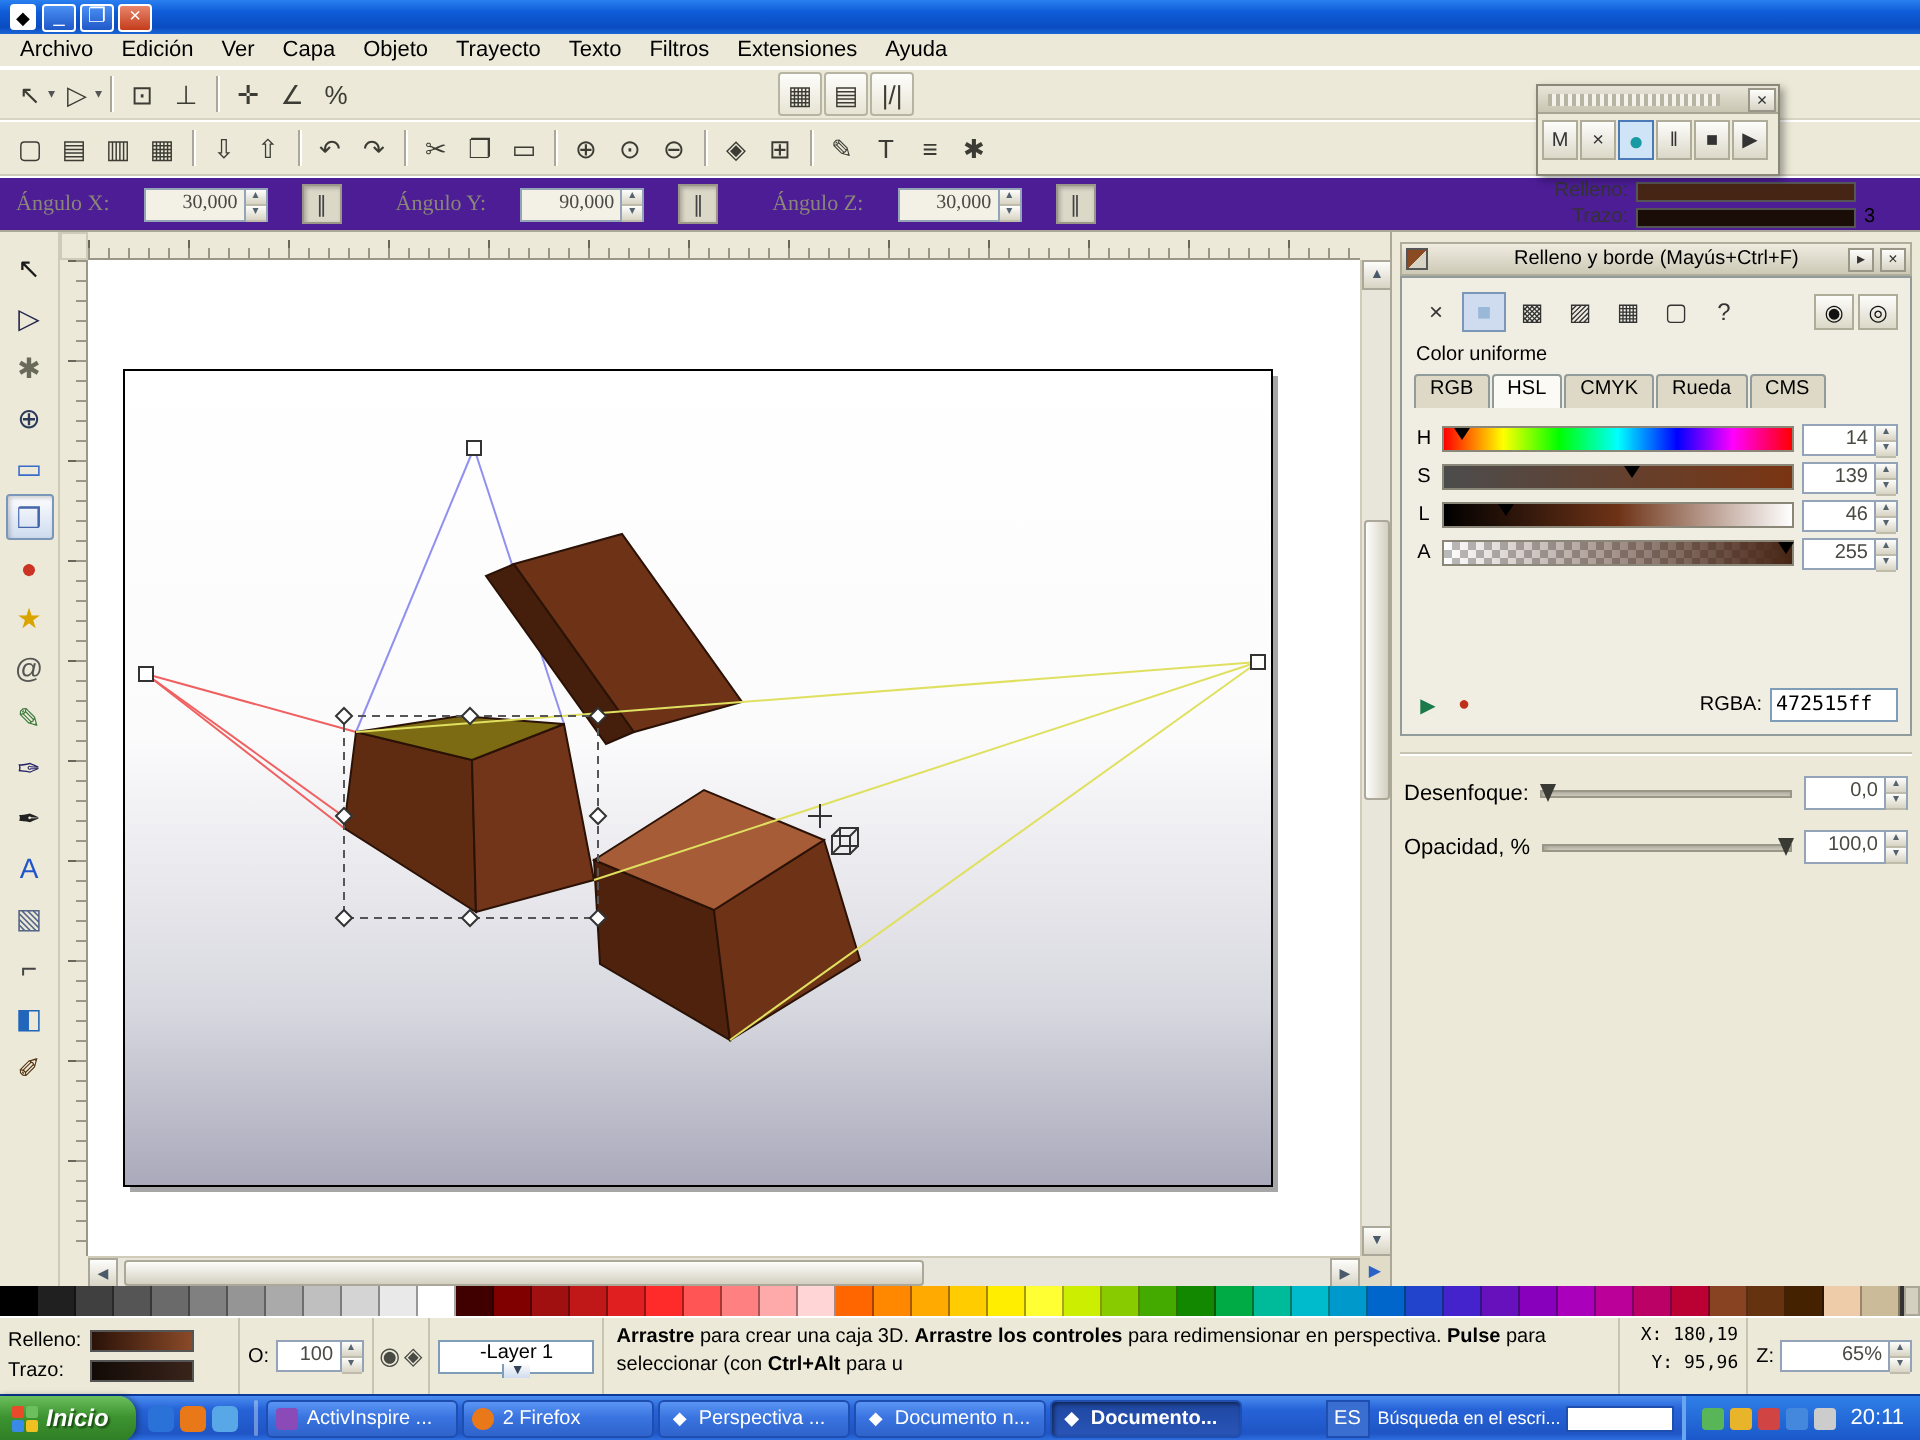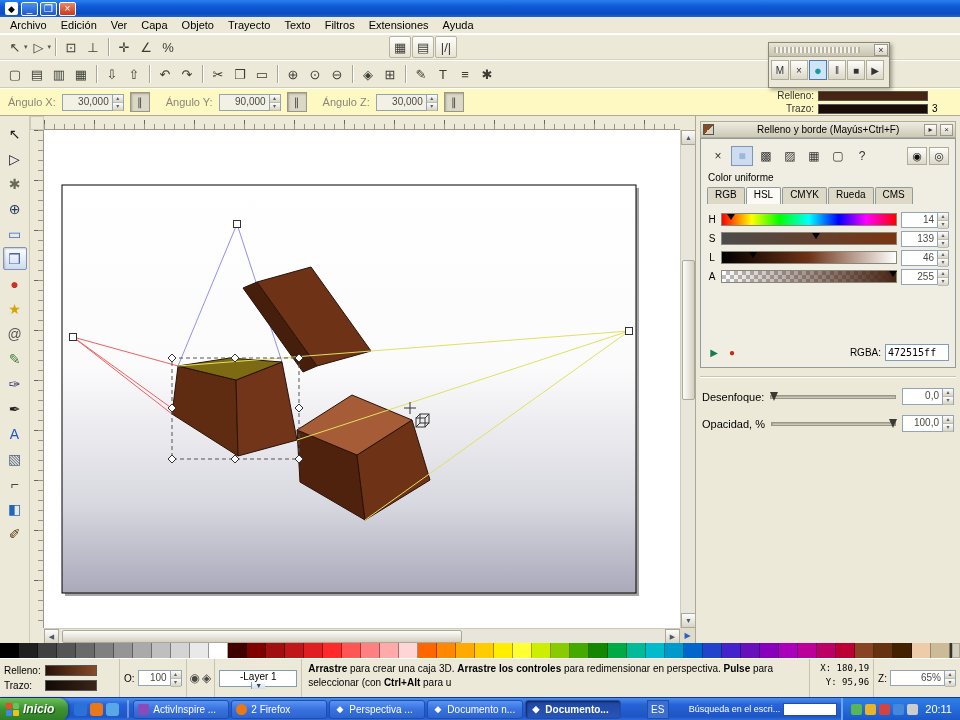--- a/index.html
+++ b/index.html
@@ -31,22 +31,22 @@
   .toolbar2 { position:absolute; top:60px; left:0; width:960px; height:28px; background:#ECE9D8;
     border-top:1px solid #fff; border-bottom:1px solid #CFCBB8; display:flex; align-items:center; padding-left:4px; }
   .tbtn { width:22px; height:22px; display:flex; align-items:center; justify-content:center;
     font-size:13px; color:#3c3c34; border:1px solid transparent; border-radius:2px; }
   .vsep { width:1px; height:18px; background:#ACA899; box-shadow:1px 0 0 #fff; margin:0 4px; }
   .dd { font-size:7px; color:#555; margin-left:-2px; }
   .grid-cluster { margin-left:210px; display:flex; gap:1px; }
   .grid-cluster .tbtn { border:1px solid #B8B4A2; background:linear-gradient(#fdfdfb,#e8e4d4); }
 
   
-  .toolctrl { position:absolute; top:88px; left:0; width:960px; height:28px; background:#fef9c3;
-    border-top:1px solid #fff; border-bottom:1px solid #ACA899; display:flex; align-items:center; padding-left:8px; gap:6px; }
+  .toolctrl { position:absolute; top:88px; left:0; width:960px; height:28px; background:#4c1d95;
+    border-top:1px solid #fff; border-bottom:1px solid #ACA899; display:flex; align-items:center; padding-left:8px; gap:17px;font-family:Liberation Serif, serif; }
   .angle-label { color:#8a8678; font-size:11px; }
   .spin { display:flex; border:1px solid #93A3B8; background:#fff; height:17px; width:62px; }
   .spin .val { flex:1; font-size:10px; padding:1px 3px 0 2px; text-align:right; color:#4a4a44; white-space:nowrap; }
   .spin .steps { width:11px; display:flex; flex-direction:column; border-left:1px solid #93A3B8; }
   .spin .steps i { flex:1; font-style:normal; font-size:6px; line-height:7px; text-align:center;
     background:linear-gradient(#fdfdfb,#d8d4c4); color:#55636f; border-bottom:1px solid #c0bcac; }
   .spin.disabled { background:#F3F1E6; }
   .vp-toggle { width:20px; height:20px; border:1px solid #9a96883; border:1px solid #9a9688; background:#DCD8C8;
     box-shadow:inset 1px 1px 2px rgba(0,0,0,.25); display:flex; align-items:center; justify-content:center;
     font-size:11px; color:#444; margin-right:10px; }
@@ -195,21 +195,21 @@
   .winflag i { border-radius:1px; }
   .quicklaunch { display:flex; align-items:center; gap:3px; padding:0 6px; }
   .ql { width:13px; height:13px; border-radius:3px; }
   .tb-divider { width:2px; height:18px; background:rgba(255,255,255,.35); margin:0 2px; border-radius:1px; }
   .tasks { display:flex; align-items:center; gap:2px; flex:1; padding:0 2px; overflow:hidden; }
   .task { width:96px; height:19px; display:flex; align-items:center; gap:4px; padding:0 4px;
     background:linear-gradient(#5a95f4,#3a74e0 45%,#2f63cc); border:1px solid #1e4fb0; border-radius:3px; font-size:10px; white-space:nowrap; overflow:hidden; }
   .task.active { background:linear-gradient(#1f47a0,#2955b8); box-shadow:inset 1px 1px 2px rgba(0,0,0,.5); font-weight:bold; }
   .task .ticn { width:11px; height:11px; flex:0 0 auto; display:flex; align-items:center; justify-content:center; font-size:9px; }
   .lang { width:22px; height:19px; background:#3a6ed0; border:1px solid #1e4fb0; display:flex; align-items:center; justify-content:center; font-size:10px; }
-  .search-band { display:flex; align-items:center; gap:3px; padding:0 4px; font-size:9px; white-space:nowrap;margin-left:16px; }
+  .search-band { display:flex; align-items:center; gap:3px; padding:0 4px; font-size:9px; white-space:nowrap; }
   .search-input { width:54px; height:13px; background:#fff; border:1px solid #1e4fb0; }
   .tray { display:flex; align-items:center; gap:3px; height:23px; padding:0 8px 0 8px;
     background:linear-gradient(#2f7fe8,#1a56c8); border-left:2px solid #6aa6f0; }
   .tray-ico { width:11px; height:11px; border-radius:2px; }
   .clock { font-size:11px; margin-left:4px; }
 </style>
 </head>
 <body>
 
 <div class="screen">

